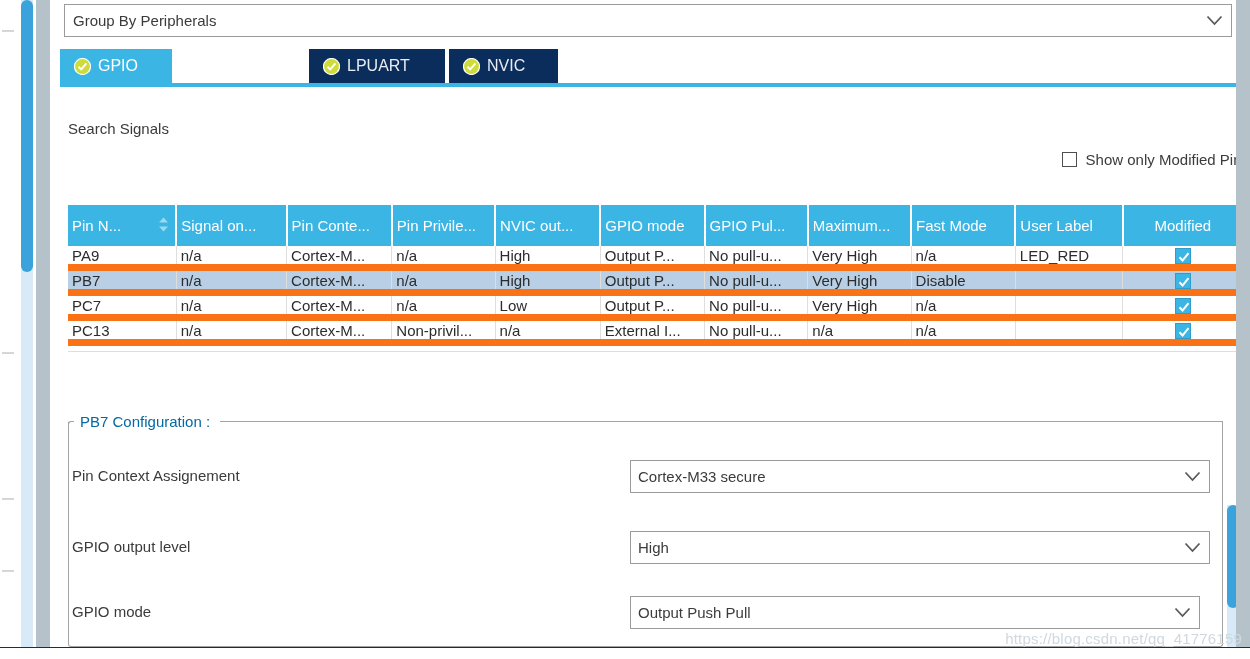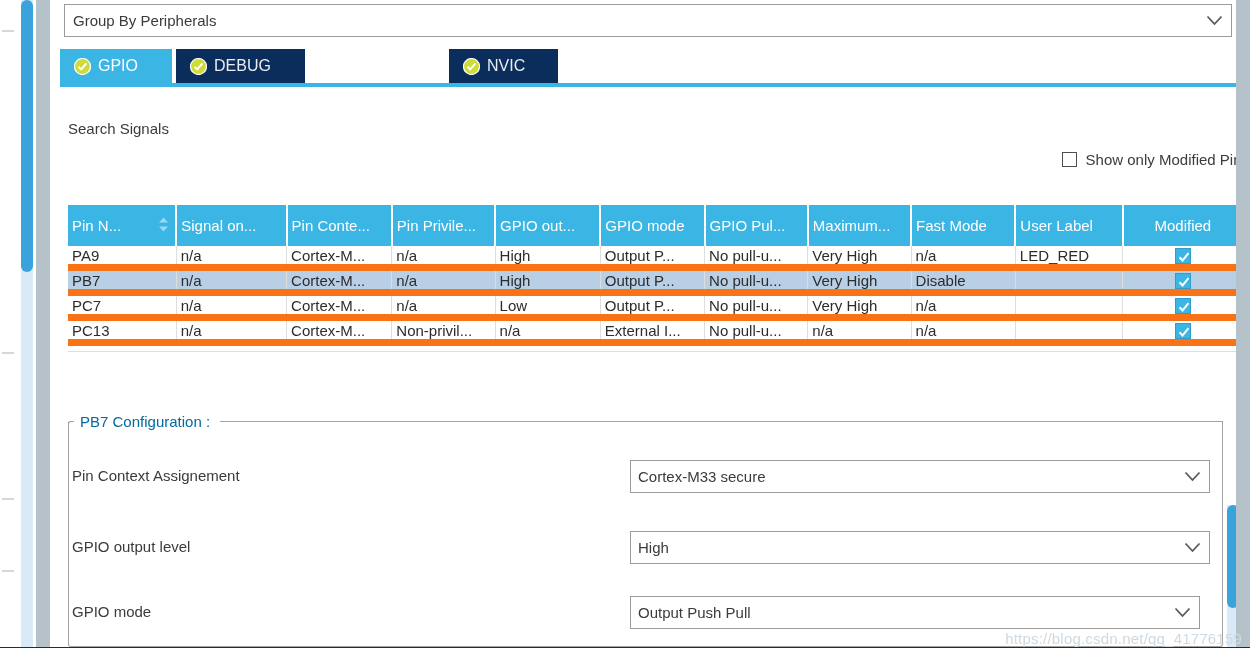--- a/index.html
+++ b/index.html
@@ -228,28 +228,28 @@
     <div class="tabstrip">
       <div class="tab active" style="left:0px;width:114px">
         <span class="tab-icon">
           <svg width="17" height="17" viewBox="0 0 17 17">
               <circle cx="8.5" cy="8.5" r="8" fill="#cddc39" stroke="#ffffff" stroke-width="1.2"></circle>
               <path d="M4.5 8.8 L7.2 11.4 L12.4 5.4" fill="none" stroke="#ffffff" stroke-width="2"></path>
             </svg>
         </span>
         <span>GPIO</span>
       </div>
-      <div class="tab" style="left:116px;width:131px">
+      <div class="tab" style="left:249px;width:138px">
         <span class="tab-icon">
           <svg width="17" height="17" viewBox="0 0 17 17">
               <circle cx="8.5" cy="8.5" r="8" fill="#cddc39" stroke="#ffffff" stroke-width="1.2"></circle>
               <path d="M4.5 8.8 L7.2 11.4 L12.4 5.4" fill="none" stroke="#ffffff" stroke-width="2"></path>
             </svg>
         </span>
-        <span>DEBUG</span>
+        <span>LPUART</span>
       </div>
       <div class="tab" style="left:389px;width:111px">
         <span class="tab-icon">
           <svg width="17" height="17" viewBox="0 0 17 17">
               <circle cx="8.5" cy="8.5" r="8" fill="#cddc39" stroke="#ffffff" stroke-width="1.2"></circle>
               <path d="M4.5 8.8 L7.2 11.4 L12.4 5.4" fill="none" stroke="#ffffff" stroke-width="2"></path>
             </svg>
         </span>
         <span>NVIC</span>
       </div>
@@ -286,21 +286,21 @@
               <span class="sort-arrows">
                 <svg width="11" height="16" viewBox="0 0 11 16">
                     <path d="M5.5 1 L10 6 L1 6 Z" fill="#9fd7ef"></path>
                     <path d="M5.5 15 L10 10 L1 10 Z" fill="#9fd7ef"></path>
                   </svg>
               </span>
             </th>
             <th><span>Signal on...</span></th>
             <th><span>Pin Conte...</span></th>
             <th><span>Pin Privile...</span></th>
-            <th><span>GPIO out...</span></th>
+            <th><span>NVIC out...</span></th>
             <th><span>GPIO mode</span></th>
             <th><span>GPIO Pul...</span></th>
             <th><span>Maximum...</span></th>
             <th><span>Fast Mode</span></th>
             <th><span>User Label</span></th>
             <th style="text-align:center;border-right:none"><span>Modified</span></th>
           </tr>
         </thead>
         <tbody>
           <tr>

